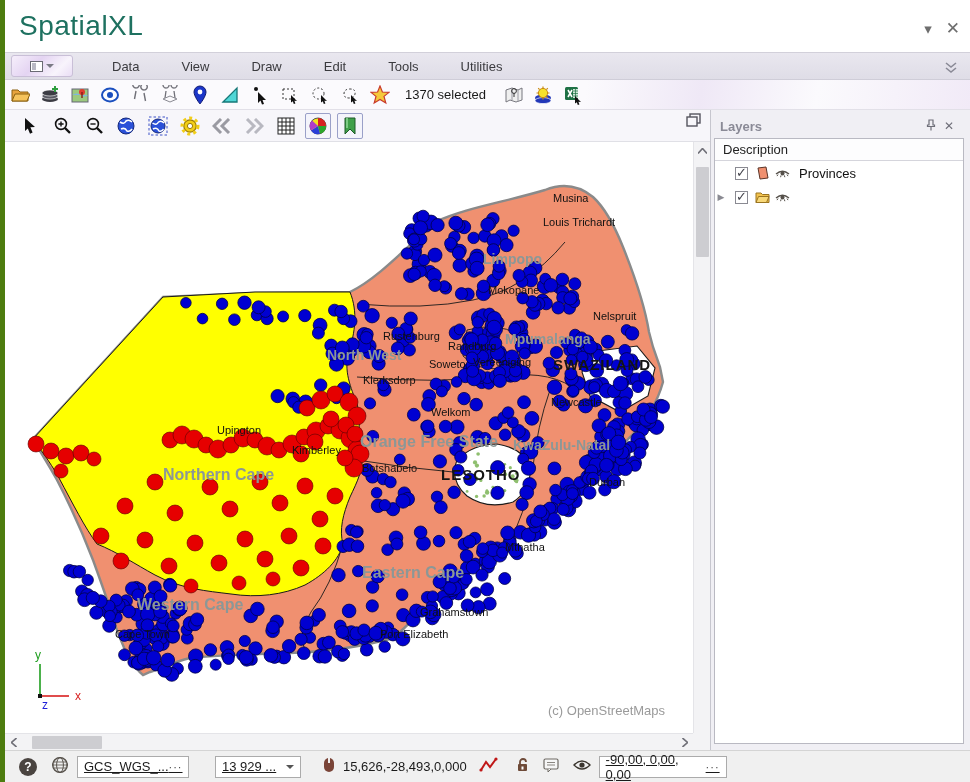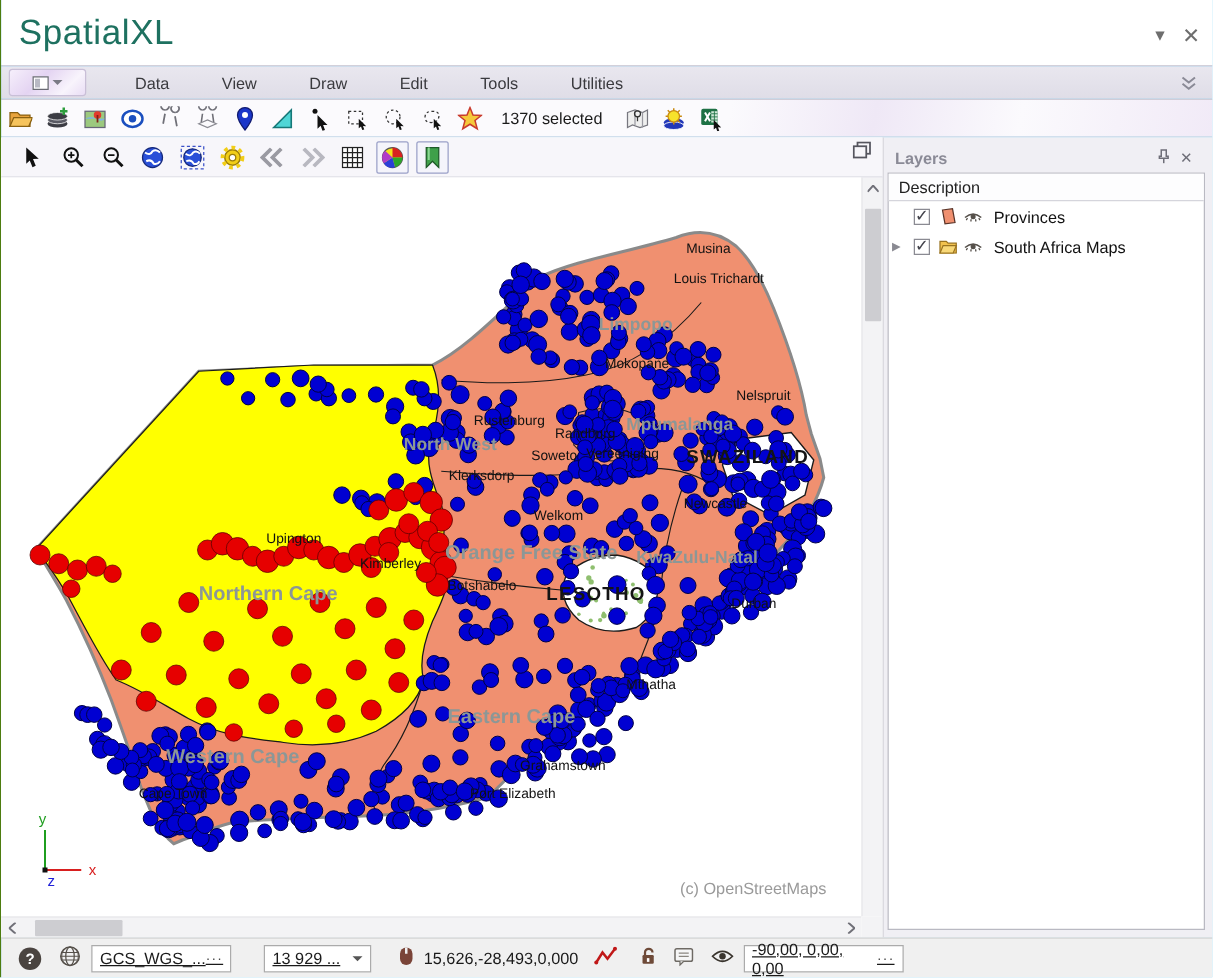--- a/index.html
+++ b/index.html
@@ -1,17 +1,17 @@
 <!DOCTYPE html>
 <html><head>
 <meta charset="utf-8">
 <style>
   * { margin:0; padding:0; box-sizing:border-box; }
   html,body { width:970px; height:782px; background:#fff; font-family:"Liberation Sans",sans-serif; overflow:hidden; }
-  .window { width:970px; height:782px; border-left:1px solid #4d7c0f; display:flex; flex-direction:column; background:#7dd3fc; }
+  .window { width:970px; height:782px; border-left:5px solid #4d7c0f; display:flex; flex-direction:column; background:#0369a1; }
 
   
   .titlebar { height:52px; background:#fff; position:relative; }
   .app-title { position:absolute; left:14px; top:10px; font-size:28px; color:#1E7160; letter-spacing:0.5px; }
   .win-controls { position:absolute; right:10px; top:20px; display:flex; gap:14px; align-items:center; }
   .win-controls .wc { color:#6E6E6E; font-size:15px; cursor:default; line-height:1; }
 
   
   .menubar { height:28px; background:linear-gradient(#E9E7EF,#DFDDE7); border-top:1px solid #D2D0DA; border-bottom:1px solid #CFCDD8; display:flex; align-items:center; padding-left:6px; position:relative; }
   .menu-launcher { width:62px; height:22px; margin-right:18px; border:1px solid #C9BFD7; border-radius:3px;
@@ -1165,21 +1165,20 @@
                 <path d="M1,11.5 L3.5,5.5 H14 l-2.5,6 Z" fill="#F8D878" stroke="#9A7420"></path>
               </svg>
             </span>
           <span class="lr-eye">
               <svg width="15" height="11" viewBox="0 0 15 11">
                 <path d="M1,6 Q7.5,0.5 14,6" fill="none" stroke="#55504A" stroke-width="1.3"></path>
                 <circle cx="7.5" cy="5.4" r="2" fill="#55504A"></circle>
                 <path d="M3,6.5 l-1,1.6 M6,7.4 l-0.4,1.8 M9.4,7.4 l0.4,1.8 M12,6.5 l1,1.6" stroke="#55504A"></path>
               </svg>
             </span>
-          <span class="lr-label">South Africa Maps</span>
         </div>
       </div>
     </div>
   </div>
 
   <div class="statusbar">
     <div class="help-circle">?</div>
     <div style="margin-left:6px;"><svg width="18" height="18" viewBox="0 0 18 18">
           <circle cx="9" cy="9" r="7.4" fill="none" stroke="#55504A" stroke-width="1.2"></circle>
           <ellipse cx="9" cy="9" rx="3.4" ry="7.4" fill="none" stroke="#55504A"></ellipse>

